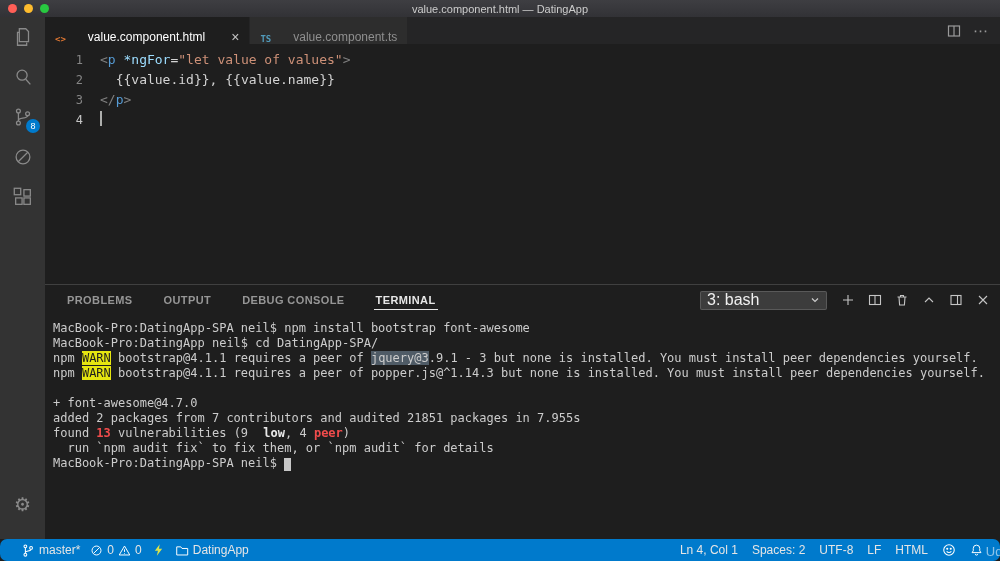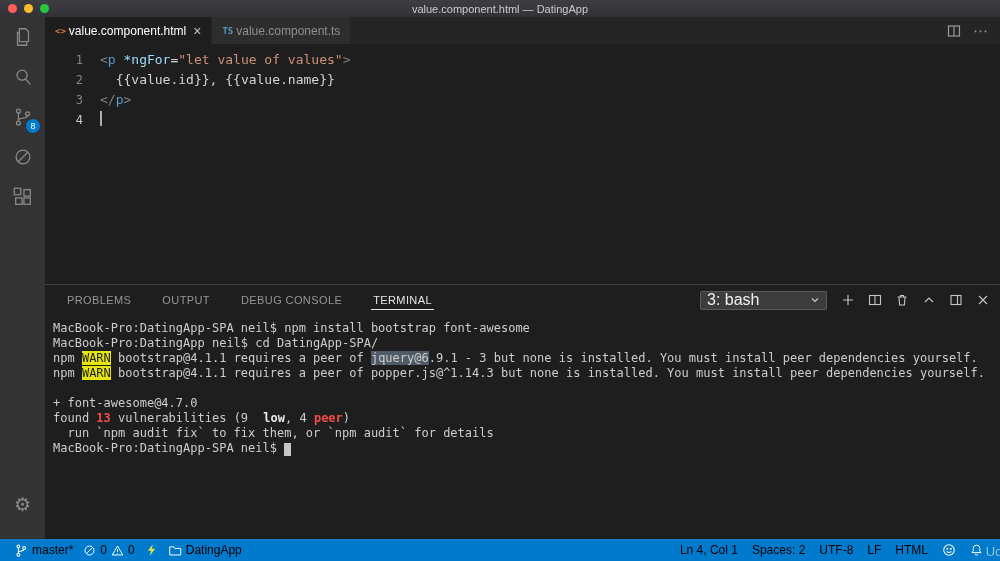--- a/index.html
+++ b/index.html
@@ -23,21 +23,21 @@
   .act-badge { position:absolute; right:5px; bottom:4px; min-width:14px; height:14px; border-radius:8px; background:var(--accent,#007acc); color:#fff; font-size:9px; display:flex; align-items:center; justify-content:center; padding:0 2px; }
   .act-spacer { flex:1; }
   .icon-gear::before { content:"⚙"; font-size:19px; line-height:1; }
   .act-gear { margin-bottom:14px; }
 
   
   .editorcol { flex:1; display:flex; flex-direction:column; min-width:0; }
 
   
   .tabbar { height:27px; flex:0 0 27px; background:#252526; display:flex; align-items:stretch; }
-  .tab { display:flex; align-items:center; gap:3px; padding:0 10px; font-size:12px; color:#8f8f8f; background:#2d2d2d; border-right:1px solid #252526; cursor:pointer; }
+  .tab { display:flex; align-items:flex-end; gap:22px; padding:0 10px; font-size:12px; color:#8f8f8f; background:#2d2d2d; border-right:1px solid #252526; cursor:pointer; }
   .tab.active { background:#1e1e1e; color:#ffffff; }
   .fi { font-family:"DejaVu Sans Mono",monospace; font-weight:bold; font-size:9px; }
   .icon-html::before { content:"<>"; color:#e37933; }
   .icon-ts::before { content:"TS"; color:#519aba; }
   .icon-close::before { content:"×"; }
   .tab-close { color:#c5c5c5; font-size:14px; margin-left:4px; line-height:1; cursor:pointer; }
   .tab-actions { margin-left:auto; display:flex; align-items:center; gap:12px; padding-right:12px; color:#9a9a9a; }
   .tab-actions svg { stroke:currentColor; fill:none; stroke-width:1.2; }
   .icon-more::before { content:"⋯"; font-size:15px; }
 
@@ -47,38 +47,38 @@
   .line-num { width:38px; text-align:right; color:#858585; font-size:12px; flex:0 0 38px; }
   .line-num.active { color:#c6c6c6; }
   .code-text { padding-left:17px; white-space:pre; }
   .tok-p { color:#808080; } .tok-tag { color:#569cd6; } .tok-attr { color:#9cdcfe; }
   .tok-str { color:#ce9178; } .tok-d { color:#d4d4d4; }
   .editor-cursor { display:inline-block; width:2px; height:15px; background:#aeafad; vertical-align:-2px; }
 
   
   .panel { flex:1; border-top:1px solid rgba(128,128,128,0.35); display:flex; flex-direction:column; background:#1e1e1e; min-height:0; }
   .panel-header { height:30px; flex:0 0 30px; display:flex; align-items:center; padding:0 10px 0 20px; }
-  .panel-tab { font-size:11px; letter-spacing:0.4px; color:#969696; margin-right:27px; padding:4px 2px 3px; cursor:pointer; border-bottom:1px solid transparent; }
+  .panel-tab { font-size:11px; letter-spacing:0.4px; color:#969696; margin-right:27px; padding:4px 2px 3px; cursor:pointer; border-bottom:1px solid transparent;font-weight:bold; }
   .panel-tab.active { color:#e7e7e7; border-bottom-color:#e7e7e7; }
   .term-select { margin-left:auto; width:127px; height:19px; background:#3c3c3c; border:1px solid rgba(255,255,255,0.15); border-radius:2px; color:#f0f0f0; font-size:16px; display:flex; align-items:center; justify-content:space-between; padding:0 6px; cursor:pointer; }
   .term-select svg { stroke:#cccccc; fill:none; stroke-width:1.2; }
   .panel-actions { display:flex; align-items:center; gap:13px; margin-left:14px; color:#c5c5c5; }
   .panel-actions svg { stroke:currentColor; fill:none; stroke-width:1.1; display:block; cursor:pointer; }
 
   
   .terminal { flex:1; padding:6px 8px 0; font-family:"DejaVu Sans Mono",monospace; font-size:12px; line-height:15px; color:#cccccc; overflow:hidden; cursor:text; }
   .term-line { white-space:pre; height:15px; }
   .seg-warn { background:var(--warn-bg,#e5e510); color:#1e1e1e; }
   .seg-sel { background:var(--selection,#4f5b66); }
   .seg-red { color:var(--term-red,#f14c4c); font-weight:bold; }
   .seg-b { color:#e8e8e8; font-weight:bold;margin-left:8px; }
   .seg-cursor { display:inline-block; width:7px; height:13px; background:#c7c7c7; vertical-align:-2px; }
 
   
-  .statusbar { height:22px; flex:0 0 22px; background:var(--accent,#007acc); color:#000000; font-size:12px; display:flex; align-items:center; justify-content:space-between; padding:0 10px 0 9px; }
+  .statusbar { height:22px; flex:0 0 22px; background:var(--accent,#007acc); color:#e5e5e5; font-size:12px; display:flex; align-items:center; justify-content:space-between; padding:0 10px 0 16px;border-radius:7px; }
   .sb-group { display:flex; align-items:center; }
   .sb-item { display:flex; align-items:center; gap:4px; padding:0 5px; cursor:pointer; height:22px; }
   .sb-item svg { stroke:#ffffff; fill:none; stroke-width:1.2; display:block; }
   .sb-right .sb-item { padding:0 7px;justify-content:flex-end; }
 
   
   .watermark { position:absolute; right:-27px; bottom:2px; color:rgba(255,255,255,0.55); font-size:13px; pointer-events:none; z-index:5; }
 </style>
 </head>
 <body>
@@ -213,24 +213,25 @@
                 <path d="M8.5 2.5v9"></path>
               </svg>
             <svg width="14" height="14" viewBox="0 0 14 14">
                 <path d="M3 3l8 8M11 3l-8 8"></path>
               </svg>
           </div>
         </div>
         <div class="terminal">
             <div class="term-line"><span>MacBook-Pro:DatingApp-SPA neil$ npm install bootstrap font-awesome</span></div>
             <div class="term-line"><span>MacBook-Pro:DatingApp neil$ cd DatingApp-SPA/</span></div>
-            <div class="term-line"><span>npm </span><span class="seg-warn">WARN</span><span> bootstrap@4.1.1 requires a peer of </span><span class="seg-sel">jquery@6</span><span>.9.1 - 3 but none is installed. You must install peer dependencies yourself.</span></div>
+            <div class="term-line"><span>npm </span><span class="seg-warn">WARN</span><span> bootstrap@4.1.1 requires a peer of </span><span class="seg-sel">jquery@3</span><span>.9.1 - 3 but none is installed. You must install peer dependencies yourself.</span></div>
             <div class="term-line"><span>npm </span><span class="seg-warn">WARN</span><span> bootstrap@4.1.1 requires a peer of popper.js@^1.14.3 but none is installed. You must install peer dependencies yourself.</span></div>
             <div class="term-line"> </div>
             <div class="term-line"><span>+ font-awesome@4.7.0</span></div>
+            <div class="term-line"><span>added 2 packages from 7 contributors and audited 21851 packages in 7.955s</span></div>
             <div class="term-line"><span>found </span><span class="seg-red">13</span><span> vulnerabilities (9 </span><span class="seg-b">low</span><span>, 4 </span><span class="seg-red">peer</span><span>)</span></div>
             <div class="term-line"><span>  run `npm audit fix` to fix them, or `npm audit` for details</span></div>
             <div class="term-line"><span>MacBook-Pro:DatingApp-SPA neil$ </span><span class="seg-cursor"> </span></div>
           </div>
       </div>
     </div>
   </div>
 
   <div class="statusbar">
     <div class="sb-group sb-left">

